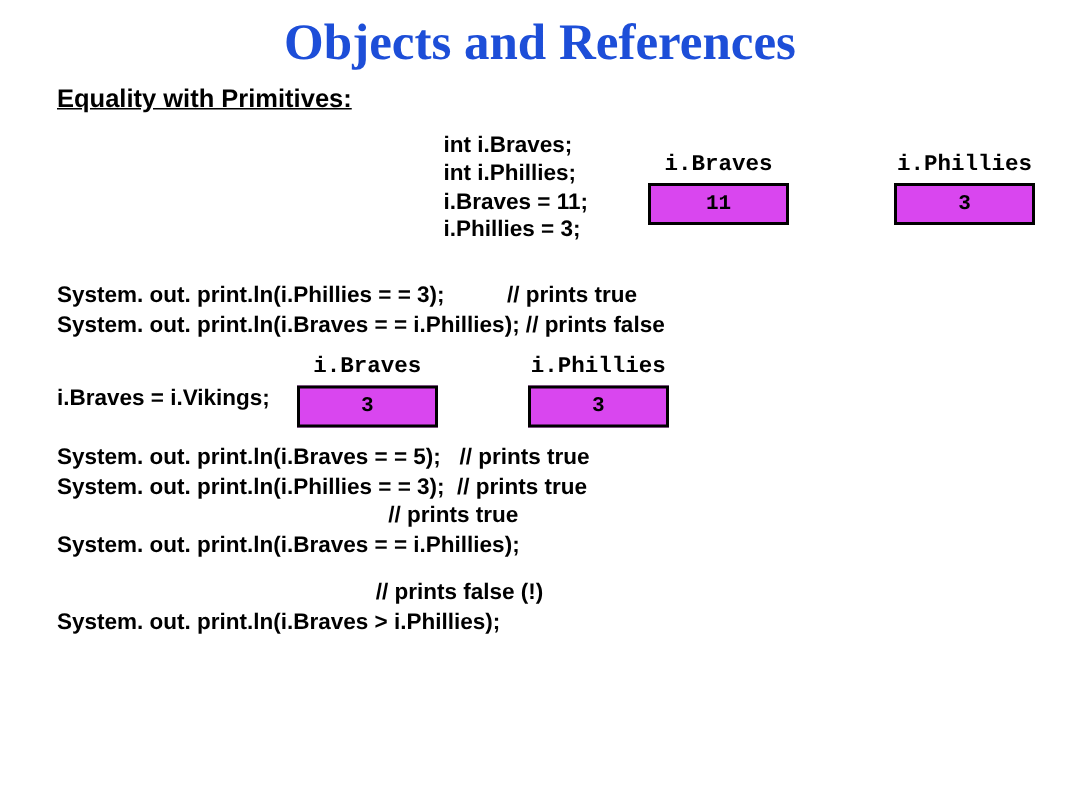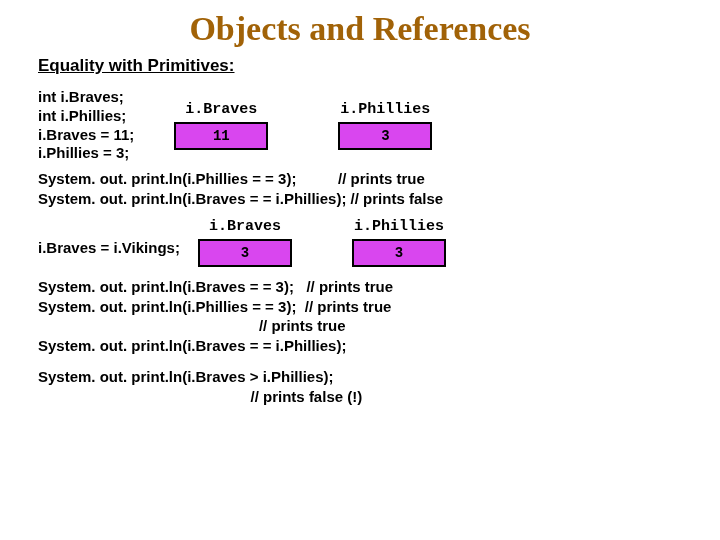--- a/index.html
+++ b/index.html
@@ -9,37 +9,38 @@
     height: 540px;
     background: #fff;
     font-family: Arial, Helvetica, sans-serif;
     color: #000;
     position: relative;
   }
   .title {
     font-family: "Times New Roman", Times, serif;
     font-size: 34px;
     font-weight: bold;
-    color: #a16207;
+    color: #1d4ed8;
     text-align: center;
     padding: 10px 0 8px 0;
   }
   .content {
     padding: 0 30px 0 38px;
   }
   .subtitle {
     font-size: 17px;
     font-weight: bold;
     text-decoration: underline;
     margin-bottom: 12px;
   }
   .row1 {
     display: flex;
     align-items: center;
-    margin-bottom: 6px;
+    margin-bottom: 24px;
+    justify-content: flex-end;
   }
   .codeblock {
     font-size: 15px;
     font-weight: bold;
     line-height: 1.25;
     white-space: pre;
   }
   .diagram {
     display: flex;
     gap: 70px;
@@ -142,24 +143,24 @@
         <div class="dbox">3</div>
       </div>
       <div class="dcol">
         <div class="dlabel">i.Phillies</div>
         <div class="dbox">3</div>
       </div>
     </div>
   </div>
 
   <div class="stmts2">
-    <div class="ln">System. out. print.ln(i.Braves = = 3);   // prints true</div>
+    <div class="ln">System. out. print.ln(i.Braves = = 5);   // prints true</div>
     <div class="ln">System. out. print.ln(i.Phillies = = 3);  // prints true</div>
     <div class="ln">                                                     // prints true</div>
     <div class="ln">System. out. print.ln(i.Braves = = i.Phillies);</div>
   </div>
 
   <div class="final">
+    <div class="ln">                                                   // prints false (!)</div>
     <div class="ln">System. out. print.ln(i.Braves &gt; i.Phillies);</div>
-    <div class="ln">                                                   // prints false (!)</div>
   </div>
 
 </div>
 
 </body></html>

